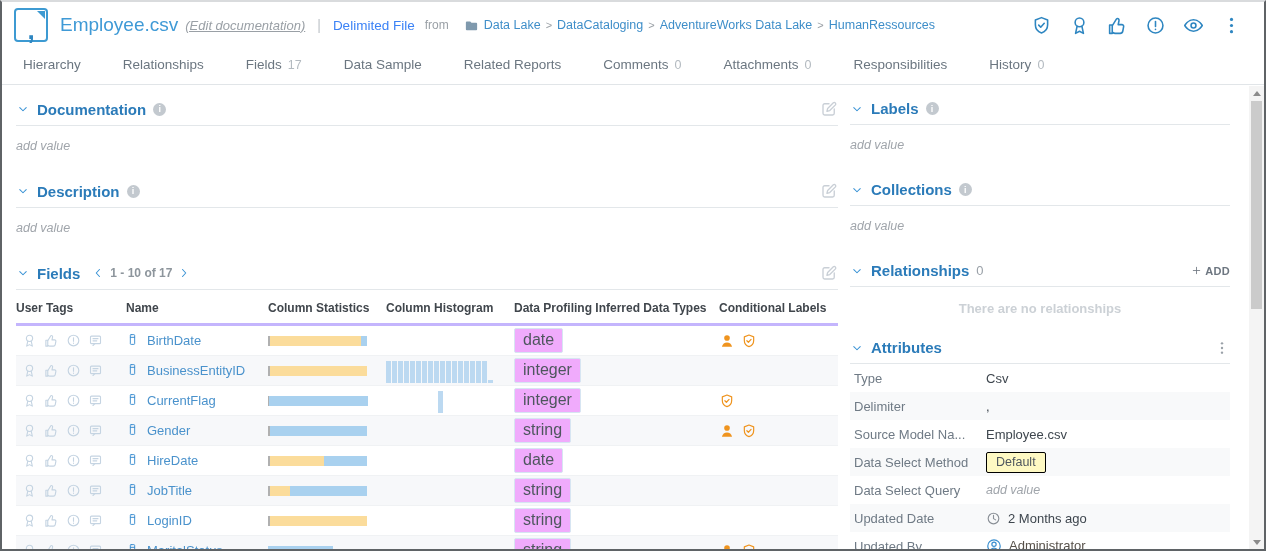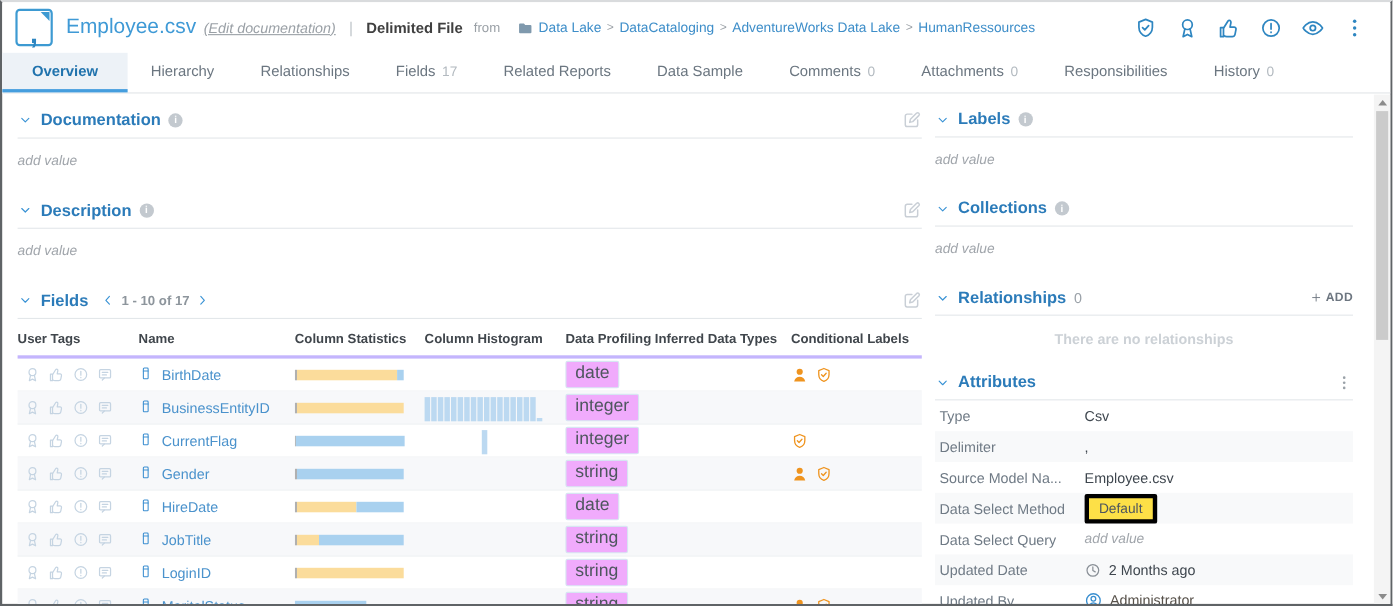--- a/index.html
+++ b/index.html
@@ -12,21 +12,21 @@
   
   header{height:46px;display:flex;align-items:center;padding:0 14px 0 12px;background:#fff;}
   .file-tile{width:34px;height:34px;border:2px solid #3d9ad2;border-radius:4px;background:#fff;
     display:flex;align-items:center;justify-content:center;position:relative;flex:0 0 auto;}
   .file-tile .fold{position:absolute;top:1px;right:1px;width:0;height:0;
     border-left:8px solid transparent;border-top:8px solid #3d9ad2;}
   .file-tile .comma{color:#2e86c1;font-size:26px;font-weight:bold;line-height:10px;margin-top:10px;}
   h1{font-size:19px;font-weight:400;color:#3f9ad6;margin:0 0 0 12px;}
   .edit-doc{font-style:italic;color:#9aa0a6;font-size:13px;margin-left:7px;}
   .hsep{color:#c0c5ca;margin:0 12px;font-size:14px;}
-  .type-label{color:#404040;font-size:13.5px;font-weight:700;}
+  .type-label{color:#3b82f6;font-size:13.5px;font-weight:400;}
   .from-label{color:#9aa0a6;font-size:12px;margin:0 15px 0 10px;}
   .folder-ic{color:#7f99ad;margin-right:5px;display:flex;}
   .breadcrumb{display:flex;align-items:center;font-size:12.5px;white-space:nowrap;}
   .breadcrumb a{color:#3e8ec9;text-decoration:none;}
   .breadcrumb .bsep{color:#9aa0a6;margin:0 5px;font-size:11px;}
   .header-actions{margin-left:auto;display:flex;align-items:center;gap:17px;color:#2e86c1;padding-right:8px;}
   .header-actions .ibtn{color:#2e86c1;}
 
   
   .tab-bar{height:37px;display:flex;align-items:stretch;border-bottom:1px solid #e1e5e8;background:#fff;}
@@ -80,21 +80,21 @@
   .add-btn{display:flex;align-items:center;gap:3px;color:#6d7680;font-size:11px;font-weight:700;letter-spacing:.3px;}
   .no-rel{color:#ccd1d6;font-size:13px;font-weight:700;text-align:center;margin:14px 0 0;}
   .sec-attributes{margin-top:23px;}
   .kebab-btn{color:#9aa1a8;}
   .attr-row{display:grid;grid-template-columns:132px 1fr;align-items:center;height:28px;padding-left:4px;
     font-size:13px;}
   .attr-row.alt{background:#f8f9fa;}
   .attr-label{color:#6f7a85;white-space:nowrap;overflow:hidden;}
   .attr-value{color:#3e464e;display:flex;align-items:center;gap:7px;}
   .attr-value.placeholder{font-style:italic;color:#a0a5ab;font-size:12.5px;}
-  .attr-chip{background:#fde047;border:4px solid #000000;border-radius:2px;padding:2px 9px 3px;font-size:12.5px;color:#4e565e;}
+  .attr-chip{background:#fef9c3;border:1px solid #000000;border-radius:2px;padding:2px 9px 3px;font-size:12.5px;color:#4e565e;}
   .clock-ic{color:#8a9097;}
   .user-ic{color:#3a8fd0;}
   .user-link{color:#57514a;border-bottom:1px dotted #a59a8a;text-decoration:none;}
 
   
   .scrollbar{position:absolute;top:84px;right:0;bottom:0;width:15px;background:#f4f4f4;}
   .sb-arrow{position:absolute;left:0;width:15px;height:14px;display:flex;align-items:center;justify-content:center;}
   .sb-up{top:0;} .sb-down{bottom:0;}
   .tri-up{width:0;height:0;border-left:4px solid transparent;border-right:4px solid transparent;border-bottom:5px solid #8b8b8b;}
   .tri-down{width:0;height:0;border-left:4px solid transparent;border-right:4px solid transparent;border-top:5px solid #8b8b8b;}
@@ -165,38 +165,35 @@
           <svg class="icon" width="21" height="21" viewBox="0 0 24 24" fill="none" stroke="currentColor" stroke-width="1.8" stroke-linecap="round" stroke-linejoin="round">
             <circle cx="12" cy="5" r="1.8" fill="currentColor" stroke="none"></circle>
             <circle cx="12" cy="12" r="1.8" fill="currentColor" stroke="none"></circle>
             <circle cx="12" cy="19" r="1.8" fill="currentColor" stroke="none"></circle>
           </svg>
         </button>
       </div>
   </header>
 
   <nav class="tab-bar">
-      <div class="tab active">
-        <span>Overview</span>
-      </div>
       <div class="tab">
         <span>Hierarchy</span>
       </div>
       <div class="tab">
         <span>Relationships</span>
       </div>
       <div class="tab">
         <span>Fields</span>
         <span class="cnt">17</span>
       </div>
       <div class="tab">
+        <span>Data Sample</span>
+      </div>
+      <div class="tab">
         <span>Related Reports</span>
-      </div>
-      <div class="tab">
-        <span>Data Sample</span>
       </div>
       <div class="tab">
         <span>Comments</span>
         <span class="cnt">0</span>
       </div>
       <div class="tab">
         <span>Attachments</span>
         <span class="cnt">0</span>
       </div>
       <div class="tab">

